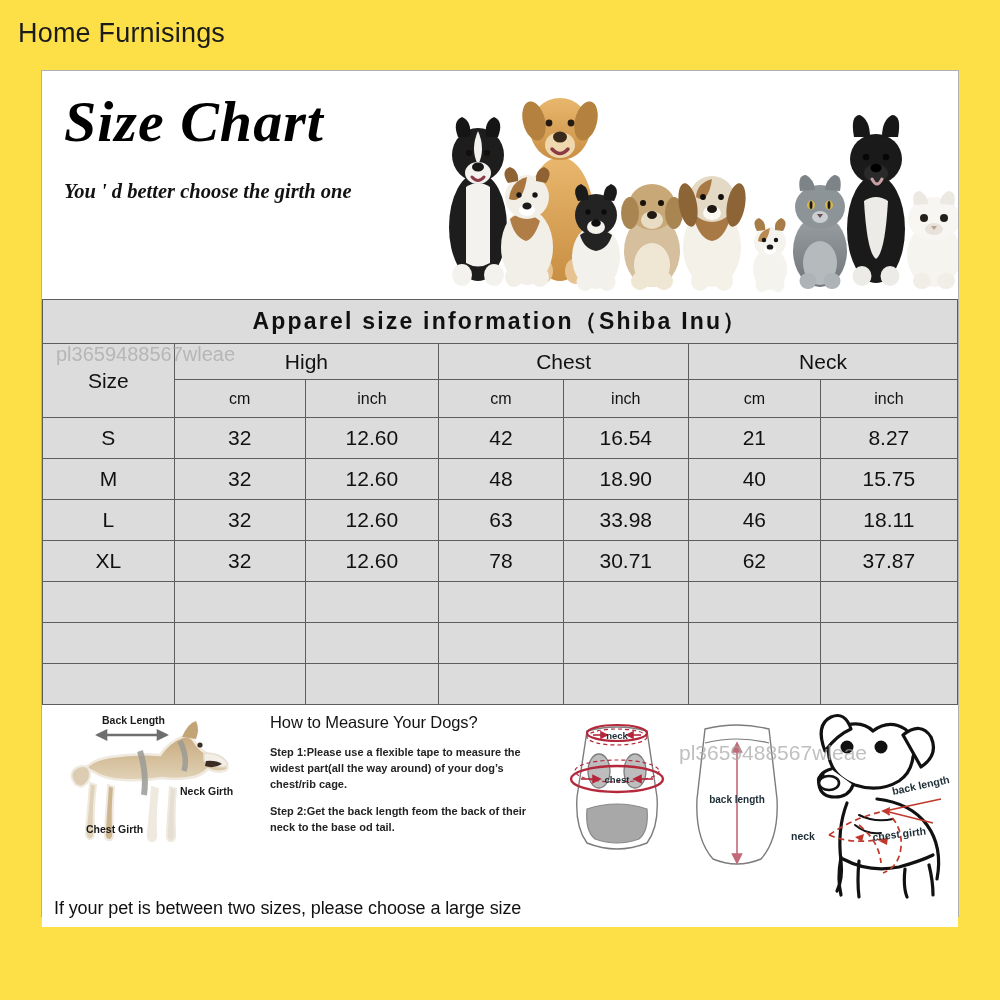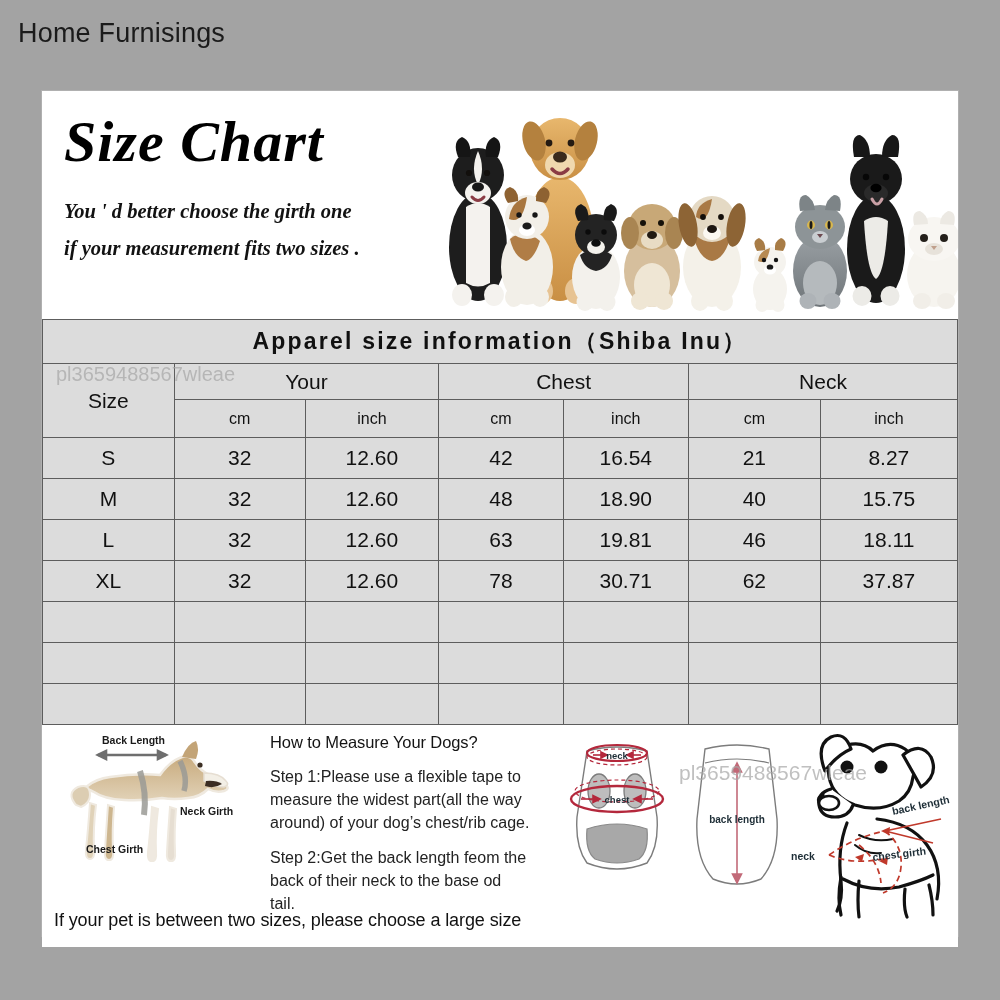--- a/index.html
+++ b/index.html
@@ -3,36 +3,35 @@
 <meta charset="utf-8">
 <style>
   * { box-sizing: border-box; }
   html, body {
     margin: 0; padding: 0;
     width: 1000px; height: 1000px;
     background: #ffffff;
     font-family: "Liberation Sans", sans-serif;
     overflow: hidden;
   }
-  #page { position: relative; width: 1000px; height: 1000px; background: #a3a3a3; }
+  #page { position: relative; width: 1000px; height: 1000px; background: #fde047; }
 
   
   .page-title {
     position: absolute; left: 18px; top: 18px;
     font-size: 27px; color: #1b1b1b; letter-spacing: .2px;
     font-family: "Liberation Sans", sans-serif;
   }
 
   
   .card {
     position: absolute; left: 41px; top: 70px;
     width: 918px; height: 847px;
     border: 1px solid #b0b0b0;
     background: #fff;
-    margin-top: 20px;
   }
 
   
   .hero { position: relative; height: 228px; width: 100%; overflow: hidden; background:#fff; }
   .hero-text { position: absolute; left: 22px; top: 22px; width: 410px; }
   .hero-title {
     font-family: "Liberation Serif", "DejaVu Serif", serif;
     font-weight: 700; font-style: italic;
     font-size: 58px; line-height: 1; color: #000;
     letter-spacing: 1px;
@@ -80,43 +79,42 @@
     font-family: "Liberation Sans", sans-serif;
     white-space: nowrap; font-weight: 400;
   }
   .wm-table { left: 14px; top: 44px; font-size: 20px; }
 
   
   .bottom { position: relative; height: 222px; width: 100%; background: #fff; }
   .measure-dog { position: absolute; left: 12px; top: 6px; width: 218px; height: 152px; }
   .howto { position: absolute; left: 228px; top: 8px; width: 260px; }
   .howto-title { font-size: 16.5px; color: #141414; margin-bottom: 13px; letter-spacing: -.1px; }
-  .howto-step { font-size: 16px; line-height: 1.44; color: #232323; margin-bottom: 12px; }
+  .howto-step { font-size: 11px; line-height: 1.44; color: #232323; margin-bottom: 12px; font-weight: bold; }
   .footnote {
-    position: absolute; left: 12px; bottom: 16px;
+    position: absolute; left: 12px; bottom: 8px;
     font-size: 18px; color: #111; letter-spacing: -.1px;
   }
   .garments { position: absolute; left: 487px; top: 2px; width: 425px; height: 192px; }
   .garments svg { display: block; width: 100%; height: 100%; }
   .wm-bottom { left: 640px; top: 38px; font-size: 21px; }
 </style>
 </head>
 <body>
 
 <div id="page">
 
   <div class="page-title">Home Furnisings</div>
 
   <div class="card">
 
     <div class="hero">
       <div class="hero-text">
         <div class="hero-title">Size Chart</div>
         <div class="hero-sub">You ' d better choose the girth one</div>
-        <div class="hero-sub" style="margin-top:4px;">if your measurement fits two sizes .</div>
       </div>
 
       <div class="pets">
         <svg viewBox="0 0 540 218" xmlns="http://www.w3.org/2000/svg">
           <defs>
             <linearGradient id="gold" x1="0" y1="0" x2="0" y2="1">
               <stop offset="0" stop-color="#e8b76d"></stop>
                 <stop offset="1" stop-color="#c98f44"></stop>
             </linearGradient>
             <linearGradient id="tan" x1="0" y1="0" x2="0" y2="1">
@@ -288,21 +286,21 @@
             <col style="width:13.7%">
             <col style="width:14.4%">
             <col style="width:15.0%">
         </colgroup>
         <tbody>
           <tr>
             <th class="cap" colspan="7">Apparel size information（Shiba Inu）</th>
           </tr>
           <tr>
             <th class="szcell" rowspan="2">Size</th>
-            <th class="grp" colspan="2">Your</th>
+            <th class="grp" colspan="2">High</th>
             <th class="grp" colspan="2">Chest</th>
             <th class="grp" colspan="2">Neck</th>
           </tr>
           <tr>
             <th class="unit">cm</th>
             <th class="unit">inch</th>
             <th class="unit">cm</th>
             <th class="unit">inch</th>
             <th class="unit">cm</th>
             <th class="unit">inch</th>
@@ -324,21 +322,21 @@
             <td>48</td>
             <td>18.90</td>
             <td>40</td>
             <td>15.75</td>
           </tr>
           <tr class="sz">
             <td>L</td>
             <td>32</td>
             <td>12.60</td>
             <td>63</td>
-            <td>19.81</td>
+            <td>33.98</td>
             <td>46</td>
             <td>18.11</td>
           </tr>
           <tr class="sz">
             <td>XL</td>
             <td>32</td>
             <td>12.60</td>
             <td>78</td>
             <td>30.71</td>
             <td>62</td>

